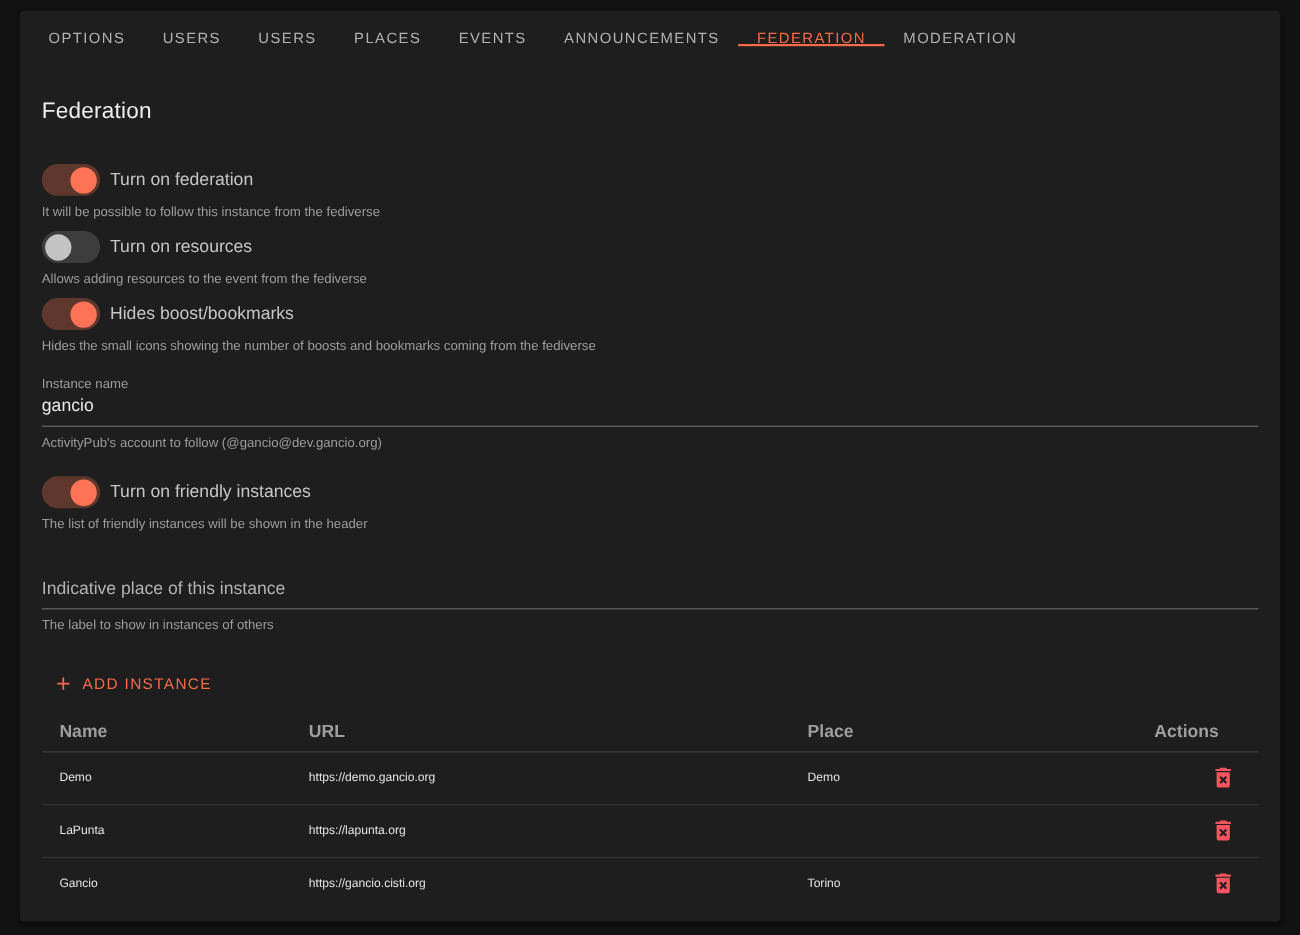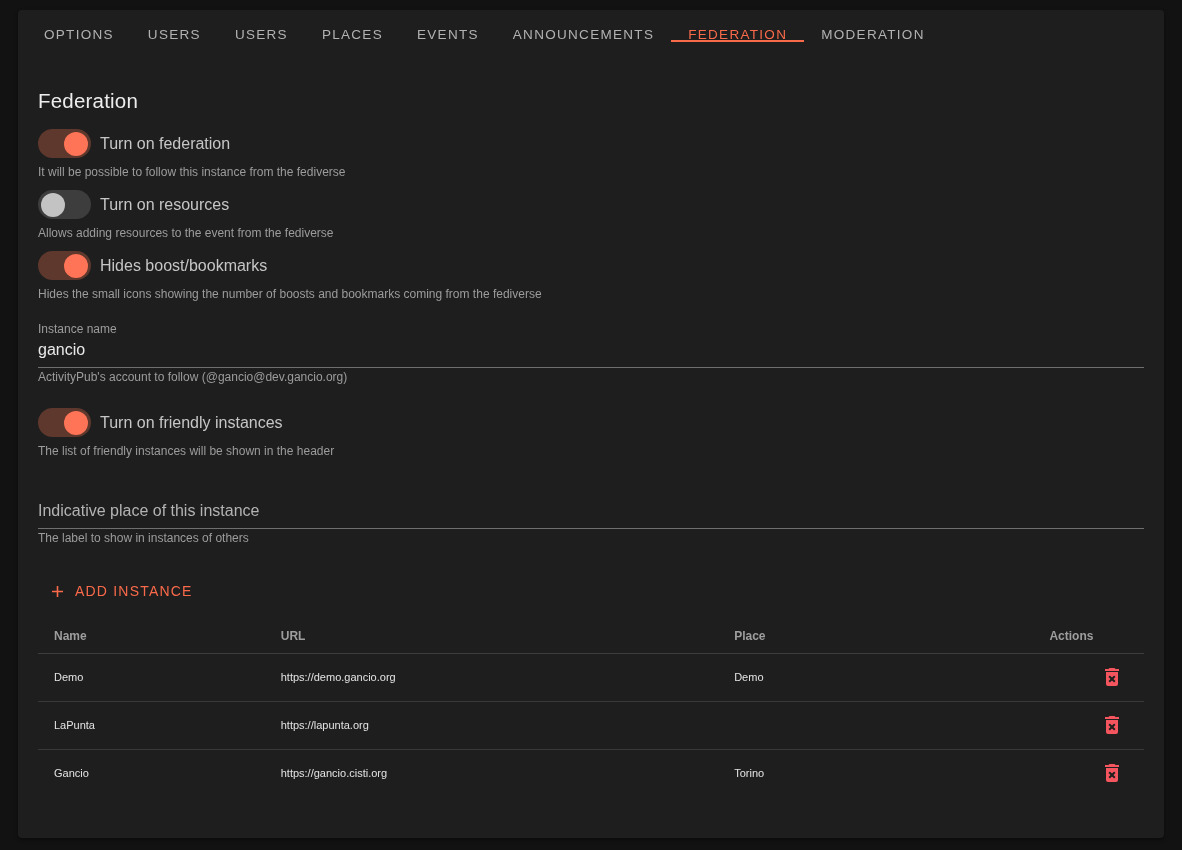--- a/index.html
+++ b/index.html
@@ -43,21 +43,21 @@
   .content { padding: 0 20px; }
   .page-title {
     margin-top: 31px;
     font-size: 20.5px;
     font-weight: 400;
     color: #ededed;
     letter-spacing: .2px;
   }
   
   .setting { margin-top: 11px; }
-  .setting.first { margin-top: 16px; }
+  .setting.first { margin-top: 36px; }
   .setting-row { display: flex; align-items: center; }
   .switch {
     width: 53px; height: 29px;
     border-radius: 15px;
     background: #3d3d3d;
     position: relative;
     cursor: pointer;
     flex: none;
   }
   .switch .knob {
@@ -93,21 +93,21 @@
     background: transparent;
     border: none;
     border-bottom: 1px solid #6f6f6f;
     outline: none;
     font-family: inherit;
     font-size: 16px;
     color: #e9e9e9;
     padding: 2px 0 8px;
   }
   .field input::placeholder { color: #b3b3b3; opacity: 1; }
-  .field-hint { margin-top: 2px; font-size: 12px; color: #9c9c9c; }
+  .field-hint { margin-top: 7px; font-size: 12px; color: #9c9c9c; }
   .field.friendly-gap { margin-top: 38px; }
   .field.friendly-gap input { padding-top: 6px; }
   
   .add-btn {
     margin-top: 28px;
     display: inline-flex;
     align-items: center;
     height: 36px;
     padding: 0 10px;
     background: transparent;
@@ -123,21 +123,21 @@
   .add-btn svg { width: 19px; height: 19px; fill: #f96a4a; margin-right: 8px; }
   
   table.instances {
     width: 100%;
     margin-top: 10px;
     border-collapse: collapse;
     table-layout: fixed;
   }
   table.instances th {
     text-align: left;
-    font-size: 12px;
+    font-size: 16px;
     font-weight: 700;
     color: #9e9e9e;
     height: 34px;
     padding: 0 16px;
     border-bottom: 1px solid rgba(255,255,255,.14);
   }
   table.instances td {
     height: 48px;
     font-size: 11px;
     color: #e3e3e3;

